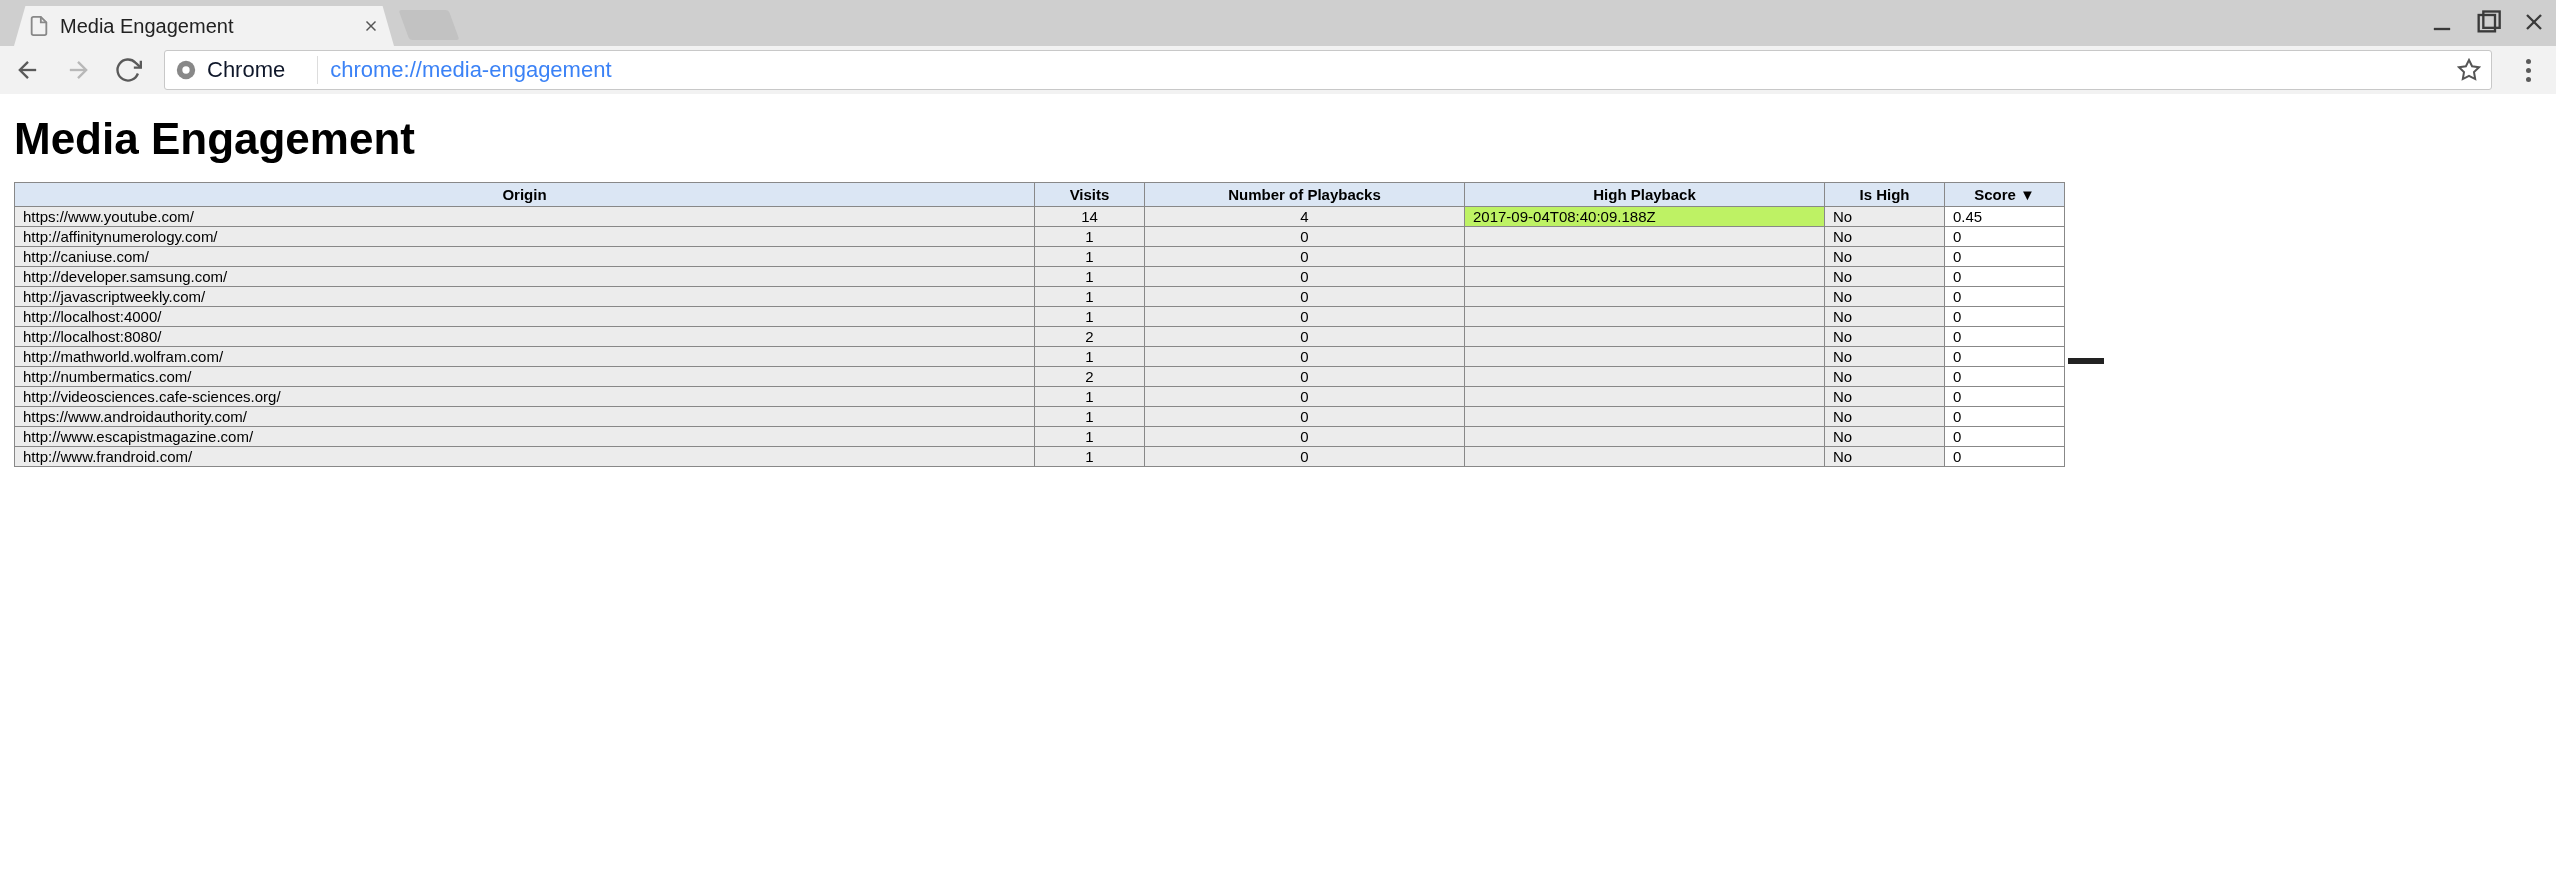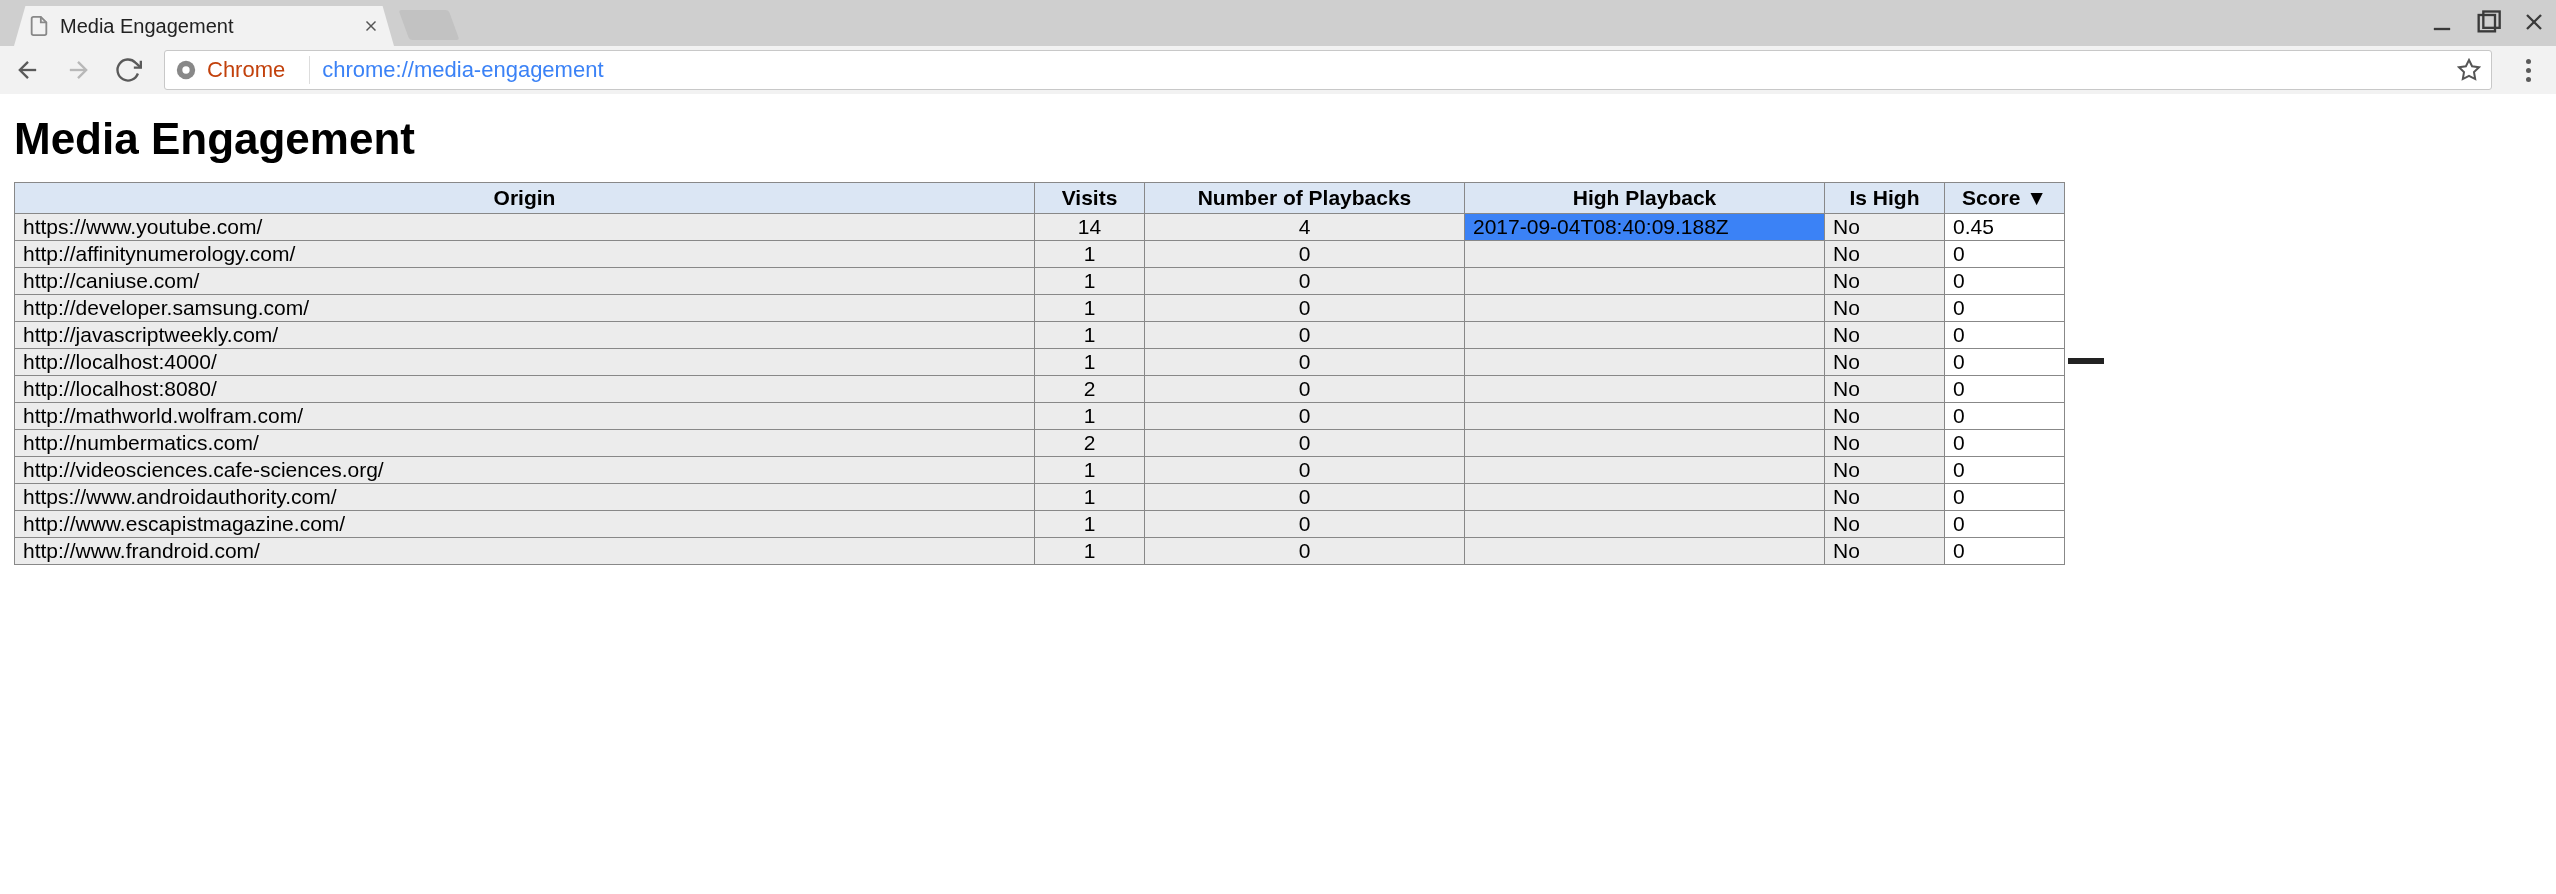--- a/index.html
+++ b/index.html
@@ -32,44 +32,44 @@
     background: #f2f2f2; height: 48px; display: flex; align-items: center;
     padding: 0 14px; gap: 22px;
   }
   .nav-icon { width: 28px; height: 28px; color: #5a5a5a; }
   .nav-icon.disabled { color: #b8b8b8; }
   .omnibox {
     flex: 1; height: 40px; background: #fff; border: 1px solid #c8c8c8;
     border-radius: 3px; display: flex; align-items: center; padding: 0 10px;
     font-size: 22px; color: #222;
   }
-  .omnibox .scheme { color: #c2410c; margin-right: 12px; }
+  .omnibox .scheme { color: #0f172a; margin-right: 20px; }
   .omnibox .url-path { color: #3b82f6; }
   .omnibox .chrome-logo { width: 22px; height: 22px; margin-right: 10px; }
   .omnibox .sep { width: 1px; height: 28px; background: #ddd; margin: 0 12px; }
   .omnibox .star { margin-left: auto; width: 24px; height: 24px; color: #555; }
   .menu-dots { width: 28px; height: 28px; color: #5a5a5a; display: flex; flex-direction: column; align-items: center; justify-content: center; gap: 4px; }
   .menu-dots span { width: 5px; height: 5px; background: #5a5a5a; border-radius: 50%; }
 
   
   .page { padding: 14px; }
   h1 { font-size: 44px; margin: 6px 0 18px 0; font-weight: 700; }
-  table { border-collapse: collapse; font-size: 21px; border-radius: 6px; }
+  table { border-collapse: collapse; font-size: 15px; border-radius: 6px; }
   th {
     background: #dbe6f4; border: 1px solid #888; padding: 3px 10px;
     font-weight: 700; text-align: center; white-space: nowrap;
     cursor: pointer;
   }
   td {
     background: #ececec; border: 1px solid #888; padding: 1px 8px;
     text-align: left; white-space: nowrap;
   }
   td.num { text-align: center; }
   td.last-playback.empty { background: #ececec; }
-  td.last-playback { background: #3b82f6; }
+  td.last-playback { background: #bef264; }
   td.score { background: #fff; }
   col.c-origin { width: 1020px; }
   col.c-visits { width: 110px; }
   col.c-playbacks { width: 320px; }
   col.c-lastplay { width: 360px; }
   col.c-ishigh { width: 120px; }
   col.c-score { width: 120px; }
 
   .mini-handle {
     position: absolute; left: 2068px; top: 358px; width: 36px; height: 6px;

